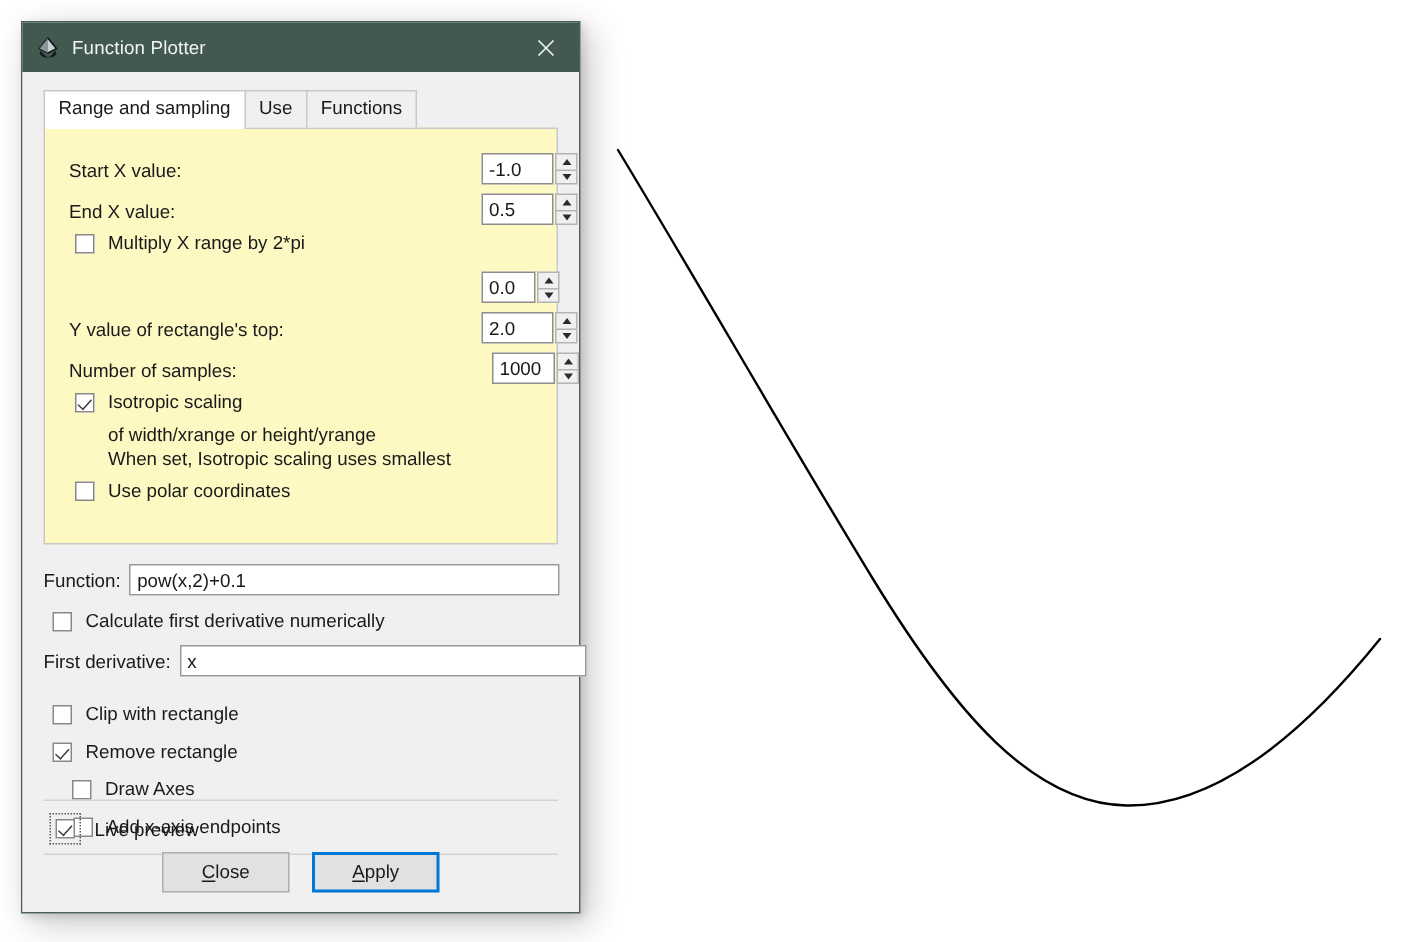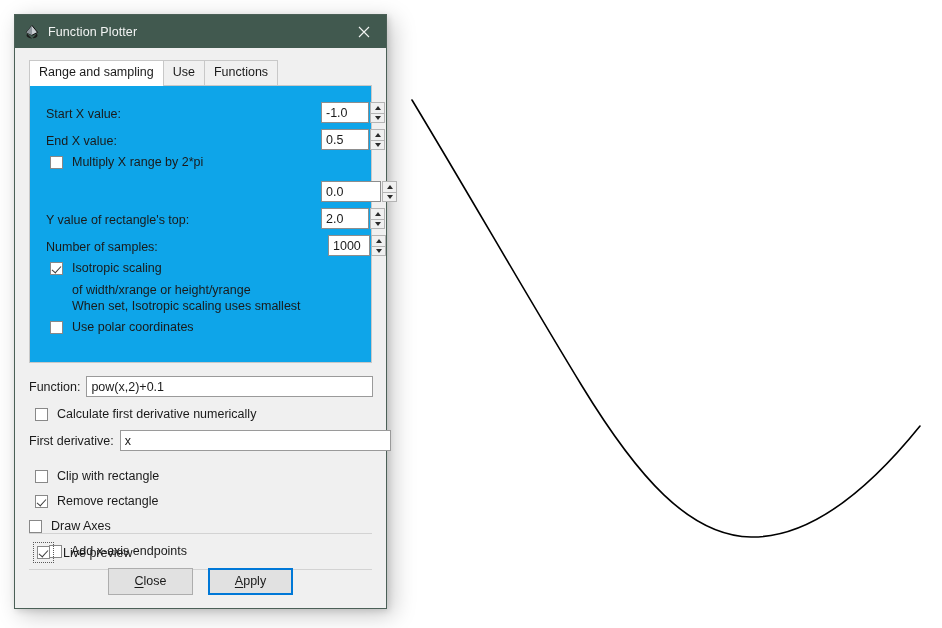--- a/index.html
+++ b/index.html
@@ -102,21 +102,21 @@
     background: #ffffff;
     border-color: #c8c8c8;
     position: relative;
     z-index: 3;
     padding-bottom: 6px;
     margin-bottom: -1px;
   }
 
   .tabpanel {
     margin: 0 14px 0 14px;
-    background: #0ea5e9;
+    background: #fef9c3;
     border: 1px solid #c8c8c8;
     height: 278px;
     box-sizing: border-box;
     position: relative;
     padding: 0;
   }
 
   
   .row {
     display: flex;
@@ -360,21 +360,21 @@
             </div>
         </div>
       </div>
 
       <div class="cbrow" style="top:69px; left:20px;">
         <span class="cb"></span>
         <span class="cblabel">Multiply X range by 2*pi</span>
       </div>
 
       <div class="spin" style="top:95px; left:291px;">
-        <div class="sbox" style="width:60px;text-align:right;">0.0</div>
+        <div class="sbox" style="width:36px;text-align:right;">0.0</div>
         <div class="sbtns">
           <div class="sbtn up">
               <i class="arrow-up"></i>
             </div>
           <div class="sbtn dn">
               <i class="arrow-dn"></i>
             </div>
         </div>
       </div>
 
@@ -444,21 +444,21 @@
 
     <div class="fsection" style="height:105px;">
       <div class="cbrow" style="top:6px; left:6px;">
         <span class="cb"></span>
         <span class="cblabel">Clip with rectangle</span>
       </div>
       <div class="cbrow" style="top:31px; left:6px;">
         <span class="cb checked"></span>
         <span class="cblabel">Remove rectangle</span>
       </div>
-      <div class="cbrow" style="top:56px; left:0;">
+      <div class="cbrow" style="top:56px; left:19px;">
         <span class="cb"></span>
         <span class="cblabel">Draw Axes</span>
       </div>
       <div class="cbrow" style="top:81px; left:20px;">
         <span class="cb"></span>
         <span class="cblabel">Add x-axis endpoints</span>
       </div>
     </div>
 
     <div class="sep" style="top:518px;"></div>

